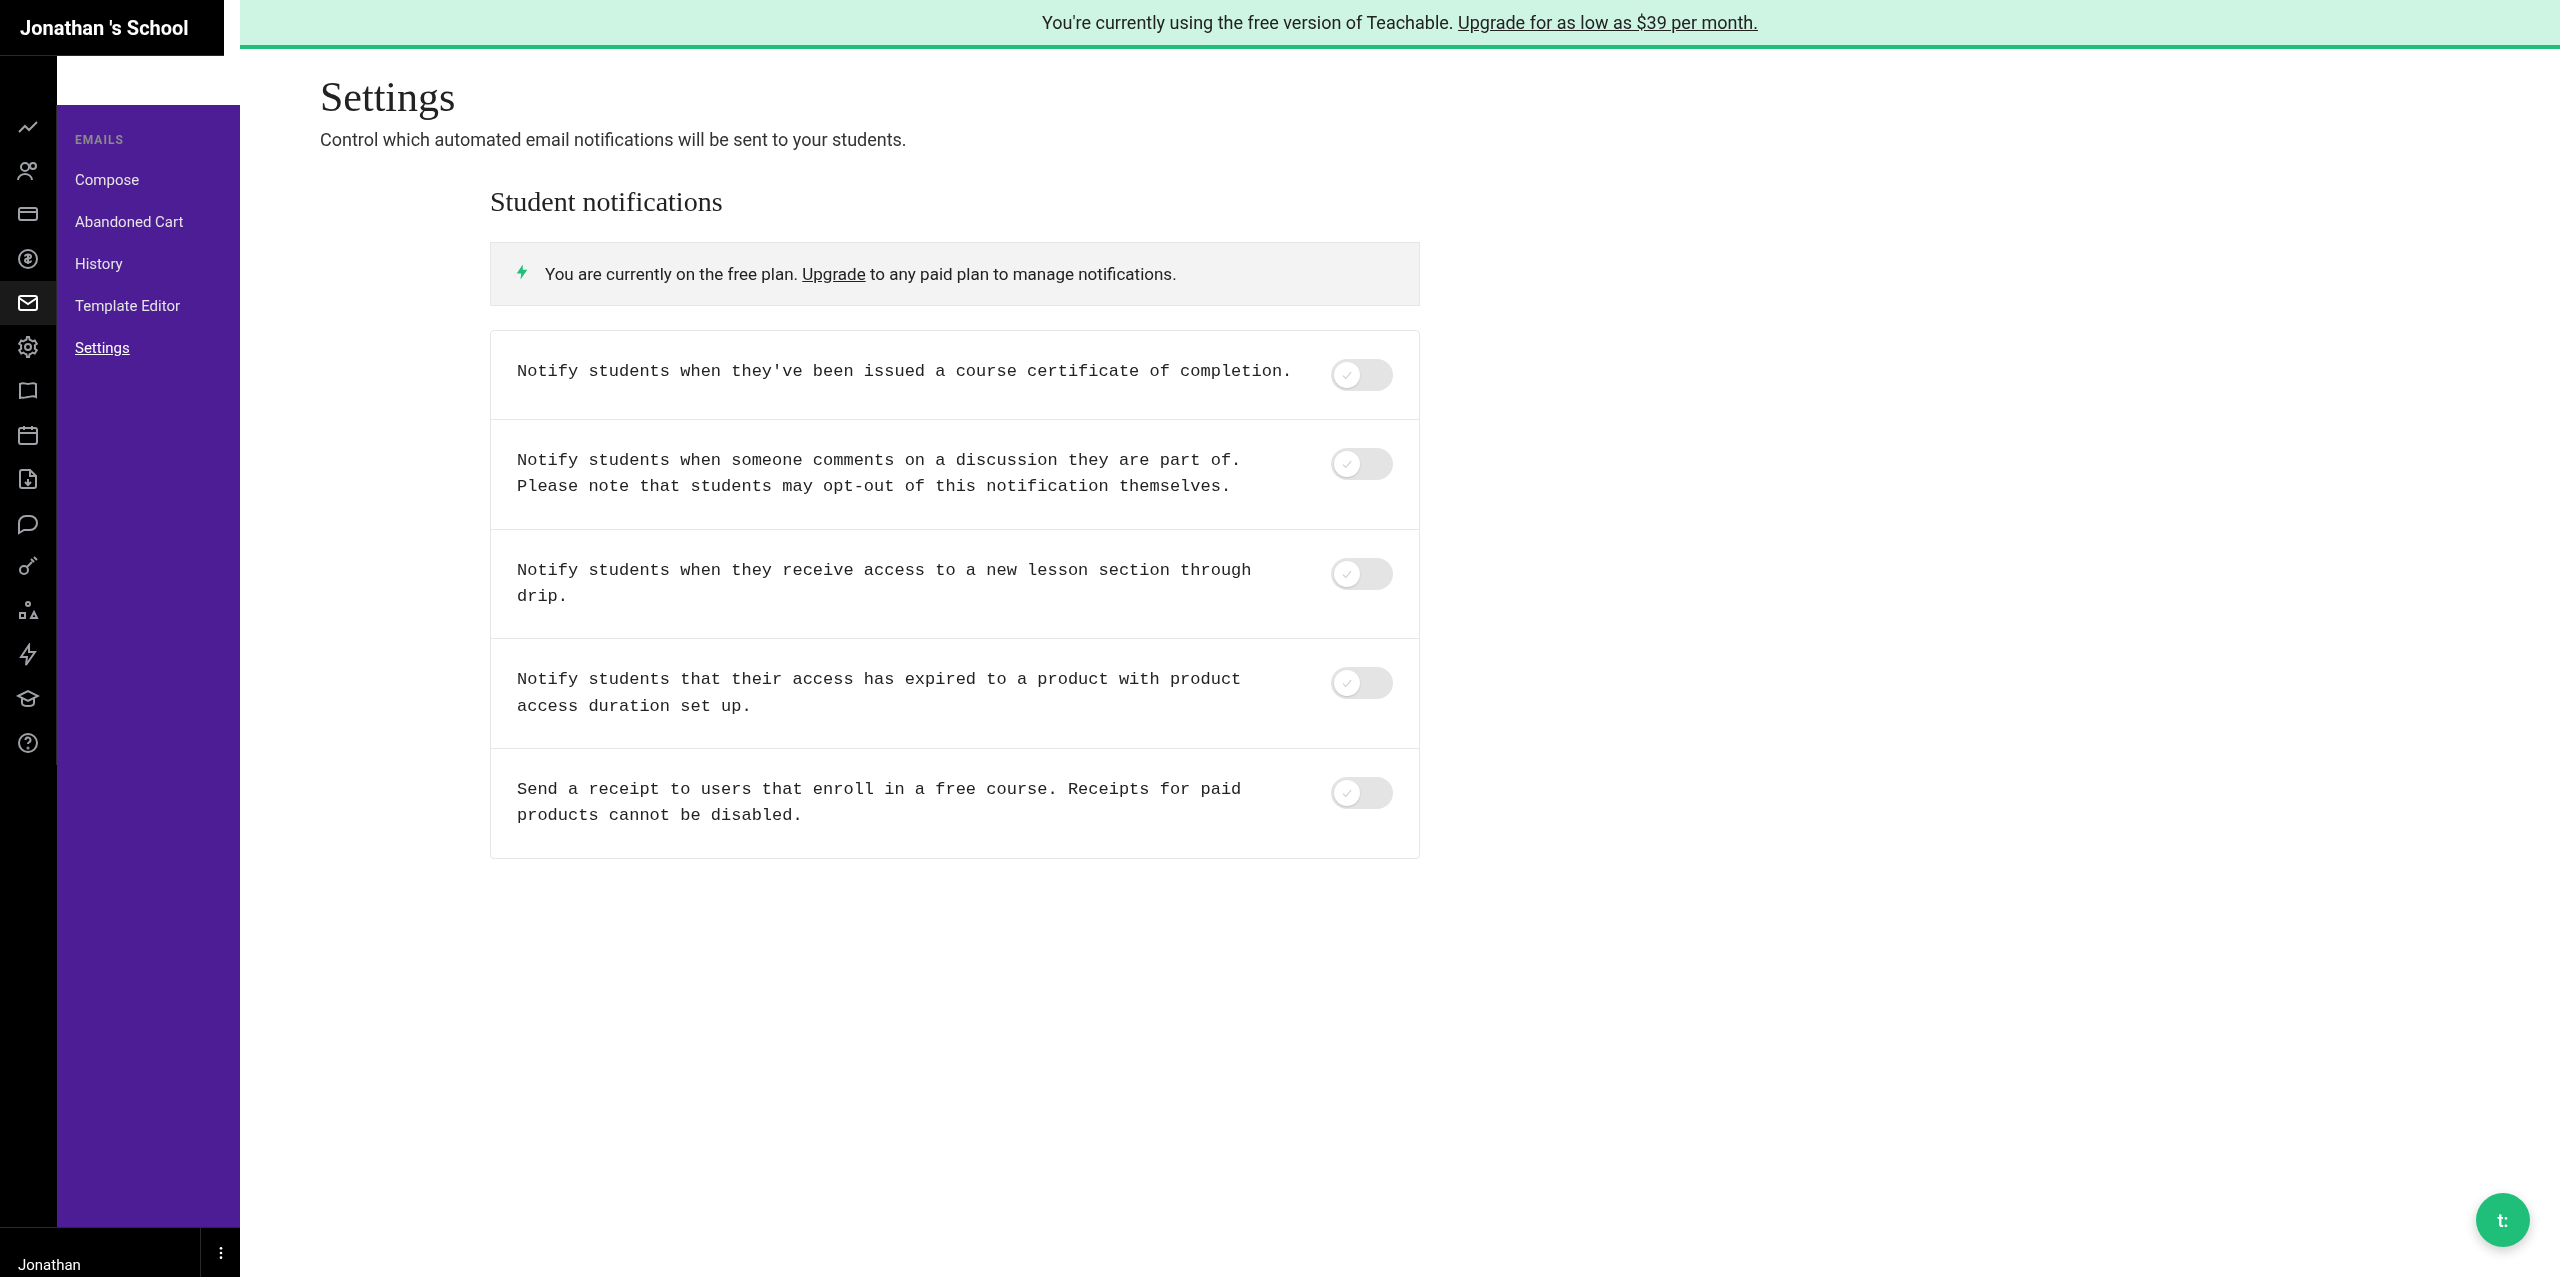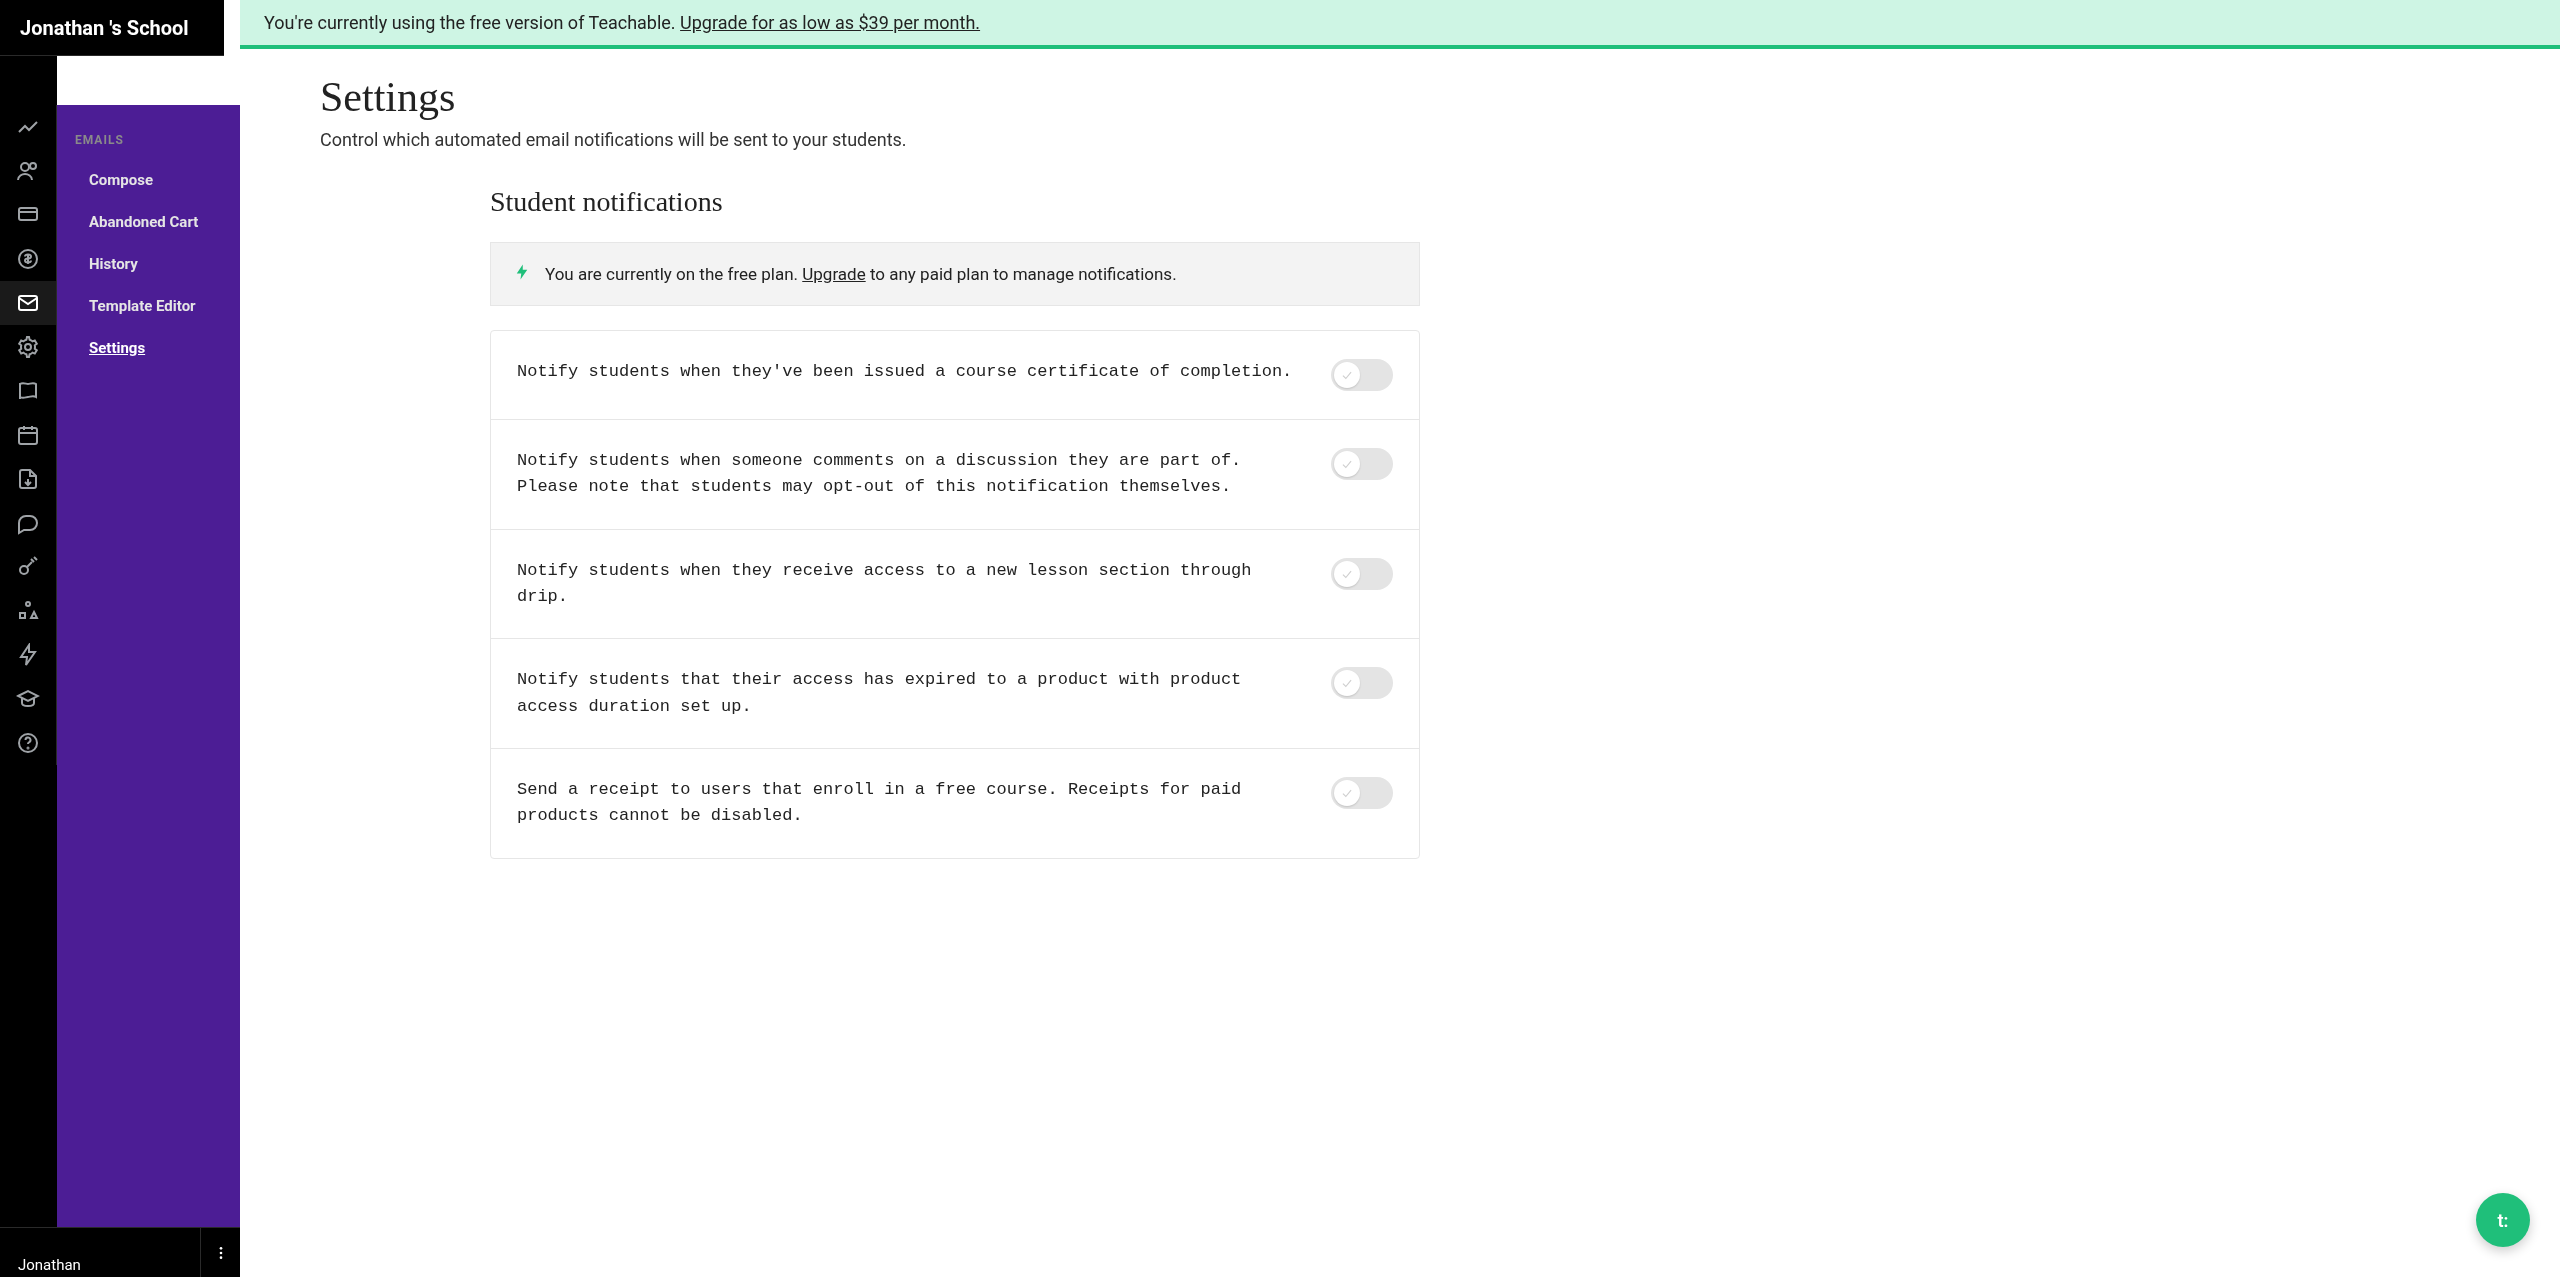--- a/index.html
+++ b/index.html
@@ -4,20 +4,21 @@
 <style>
   * { box-sizing: border-box; margin: 0; padding: 0; }
   html, body { height: 100%; font-family: -apple-system, BlinkMacSystemFont, "Segoe UI", Roboto, Helvetica, Arial, sans-serif; color: #222; }
   body { display: flex; flex-direction: column; overflow: hidden; }
 
   
   .banner {
     background: #cef5e4;
     border-bottom: 4px solid #1fbf7a;
     padding: 12px 24px;
+    text-align: center;
     font-size: 18px;
     color: #222;
     margin-left: 240px;
     z-index: 5;
   }
   .banner a { color: #222; text-decoration: underline; font-weight: 400; }
 
   .app { flex: 1; display: flex; min-height: 0; position: relative; }
 
   
@@ -75,25 +76,24 @@
   }
   .sub-heading {
     font-size: 12px;
     letter-spacing: 1px;
     color: #8a8a8a;
     padding: 8px 18px 12px;
     font-weight: 700;
   }
   .sub-item {
     display: block;
-    padding: 12px 32px;
+    padding: 12px 18px;
     font-size: 15px;
     color: #e5e5e5;
     cursor: pointer;
-    font-weight: bold;
   }
   .sub-item.active { text-decoration: underline; color: #fff; }
 
   
   .user-footer {
     position: absolute;
     bottom: 0; left: 0;
     width: 240px;
     height: 50px;
     background: #000;

